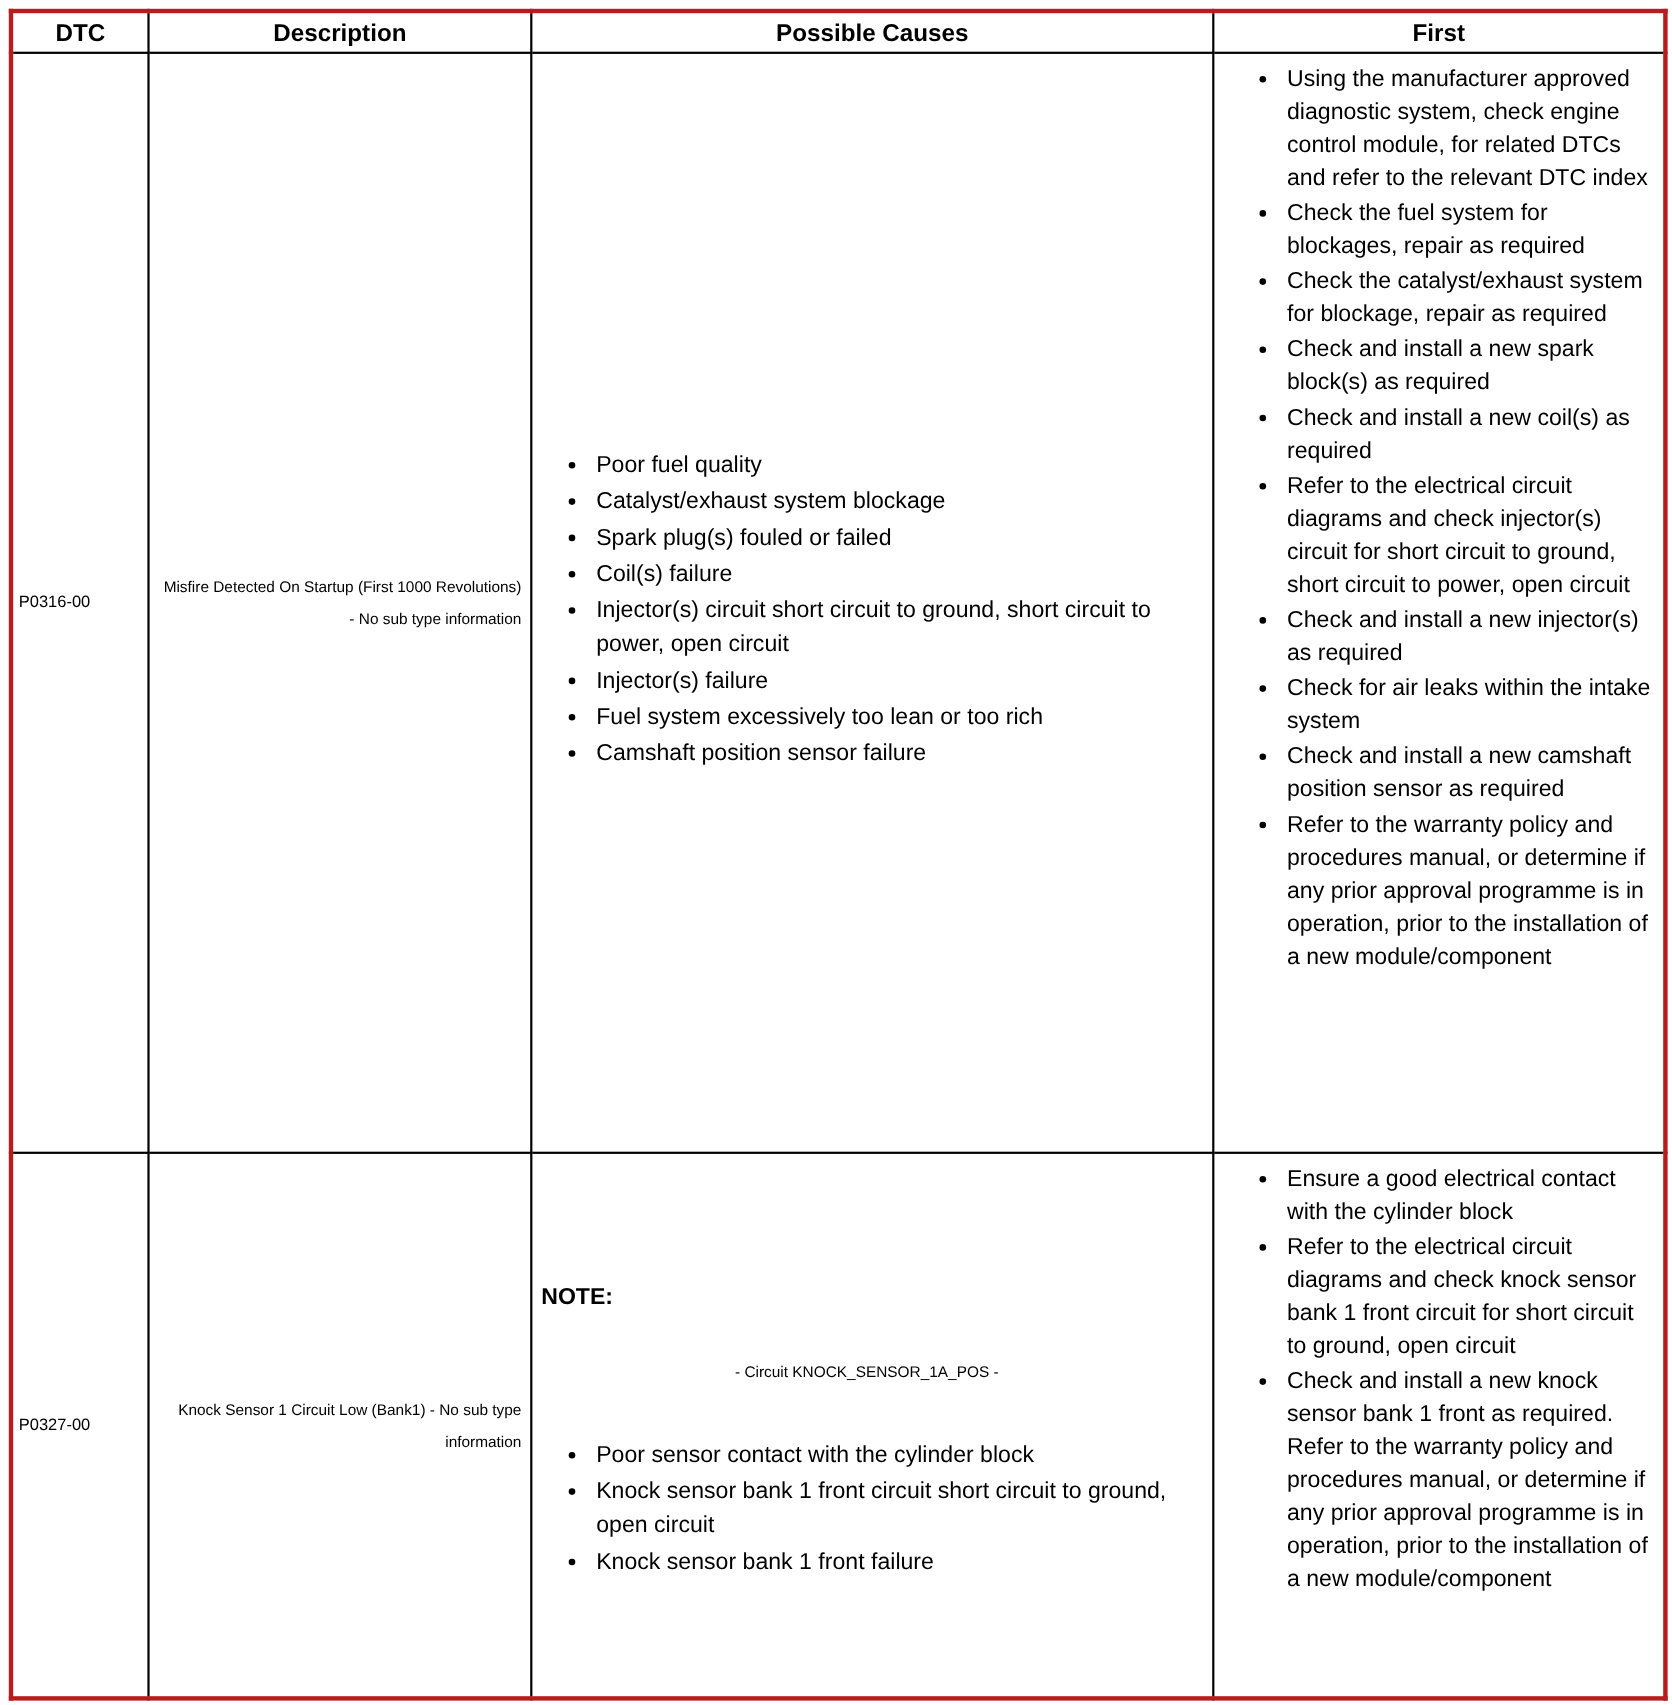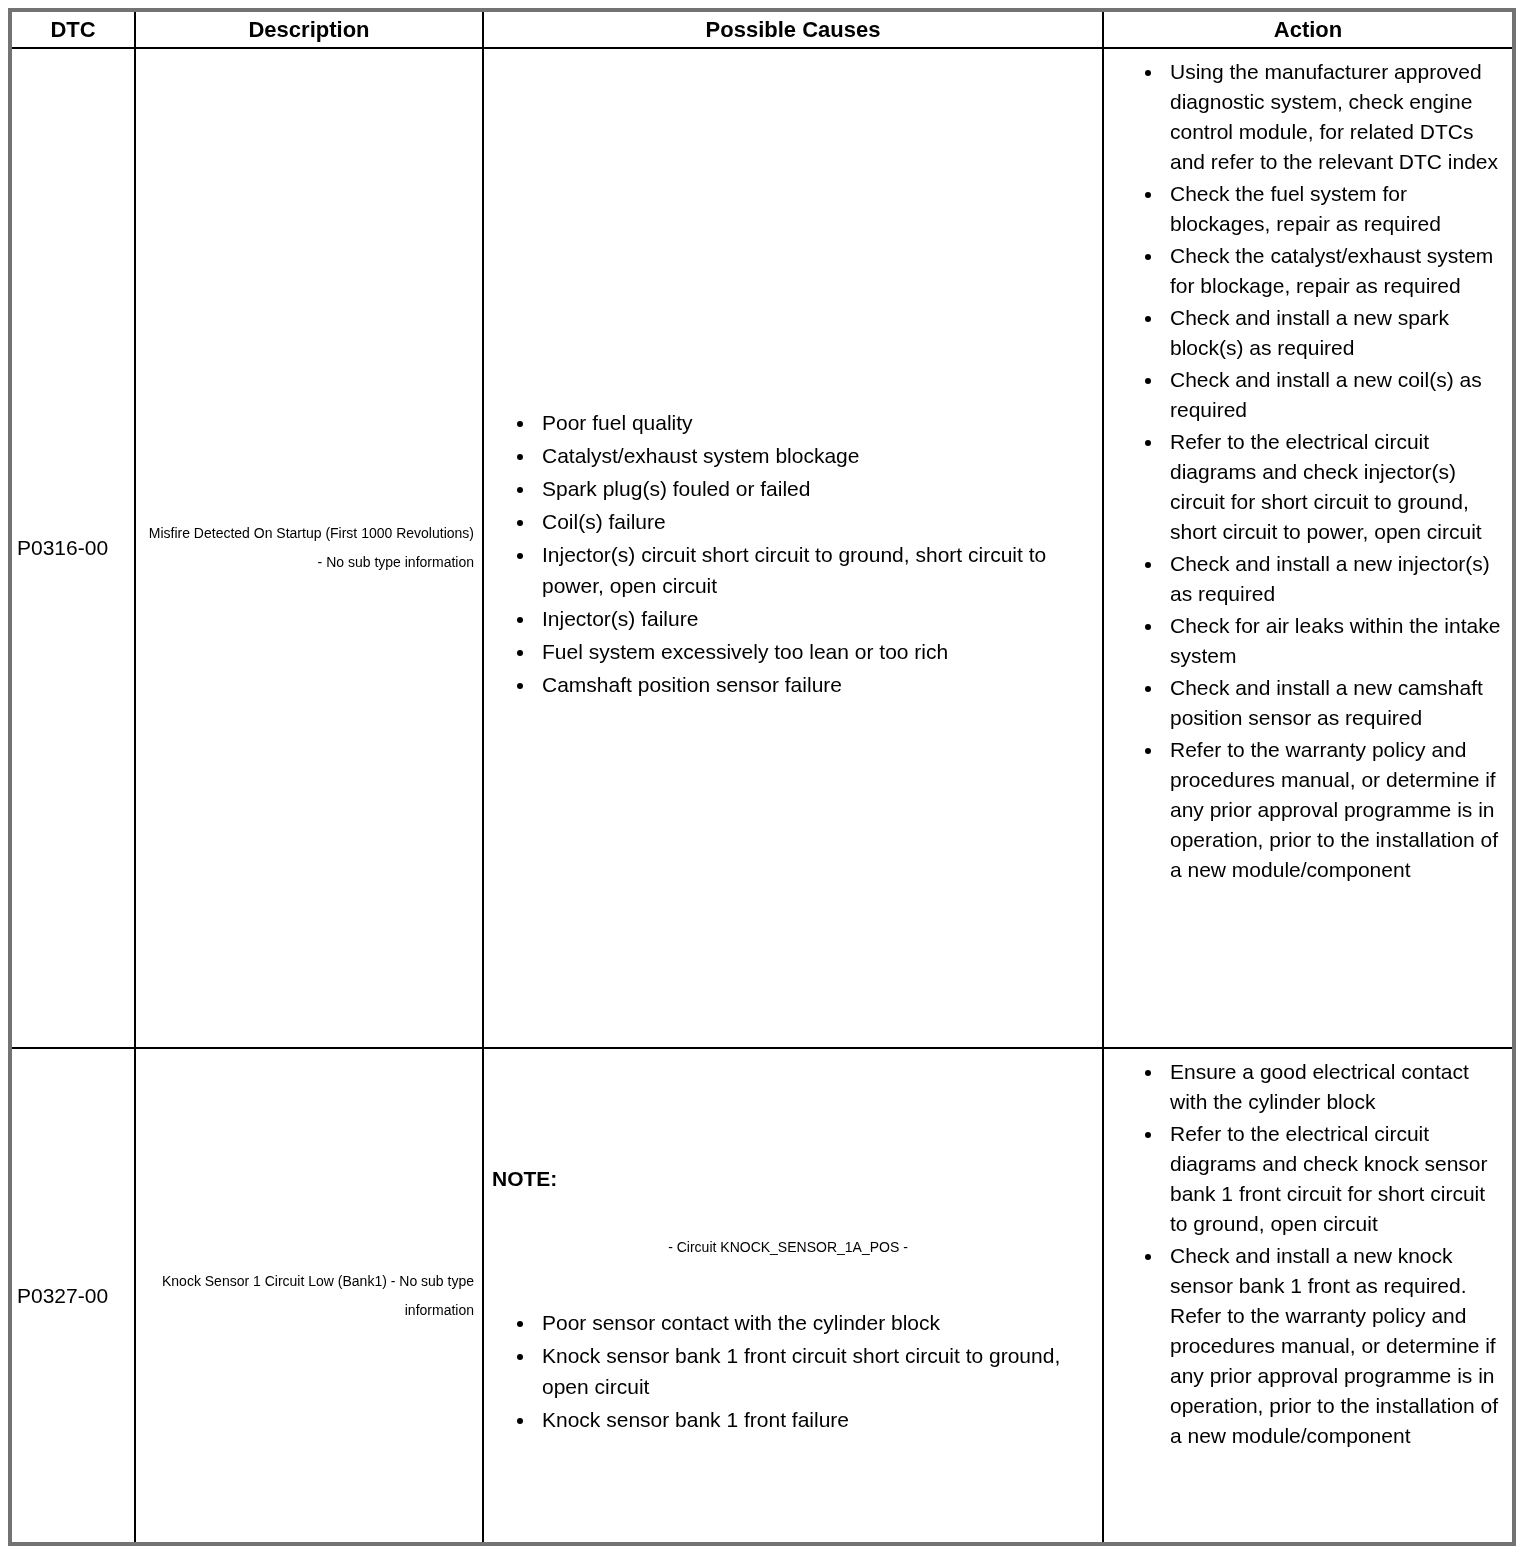--- a/index.html
+++ b/index.html
@@ -13,21 +13,21 @@
     width: 1520px;
     height: 1550px;
     box-sizing: border-box;
     padding: 8px;
     background: #ffffff;
   }
   table.dtc-table {
     width: 1504px;
     height: 1534px;
     border-collapse: collapse;
-    border: 4px solid #737373;
+    border: 4px solid #b91c1c;
     table-layout: fixed;
   }
   table.dtc-table th,
   table.dtc-table td {
     border: 2px solid #000000;
     box-sizing: border-box;
   }
   col.col-dtc    { width: 125px; }
   col.col-desc   { width: 348px; }
   col.col-causes { width: 620px; }
@@ -42,21 +42,21 @@
     padding: 2px 4px;
   }
 
   tr.row-1 { height: 1000px; }
   tr.row-2 { height: 496px; }
 
   td.cell-dtc {
     vertical-align: middle;
     text-align: left;
     padding: 2px 2px 2px 5px;
-    font-size: 21px;
+    font-size: 15px;
     line-height: 28px;
   }
   td.cell-desc {
     vertical-align: middle;
     text-align: right;
     padding: 2px 8px 2px 6px;
     font-size: 14px;
     line-height: 29px;
   }
   td.cell-causes {
@@ -115,21 +115,21 @@
       <col class="col-dtc">
       <col class="col-desc">
       <col class="col-causes">
       <col class="col-action">
     </colgroup>
     <thead>
       <tr>
         <th class="header-cell">DTC</th>
         <th class="header-cell">Description</th>
         <th class="header-cell">Possible Causes</th>
-        <th class="header-cell">Action</th>
+        <th class="header-cell">First</th>
       </tr>
     </thead>
     <tbody>
       <tr class="row-1">
         <td class="cell-dtc">P0316-00</td>
         <td class="cell-desc">Misfire Detected On Startup (First 1000 Revolutions) - No sub type information</td>
         <td class="cell-causes">
           <ul class="bullet-list">
               <li>Poor fuel quality</li>
               <li>Catalyst/exhaust system blockage</li>

